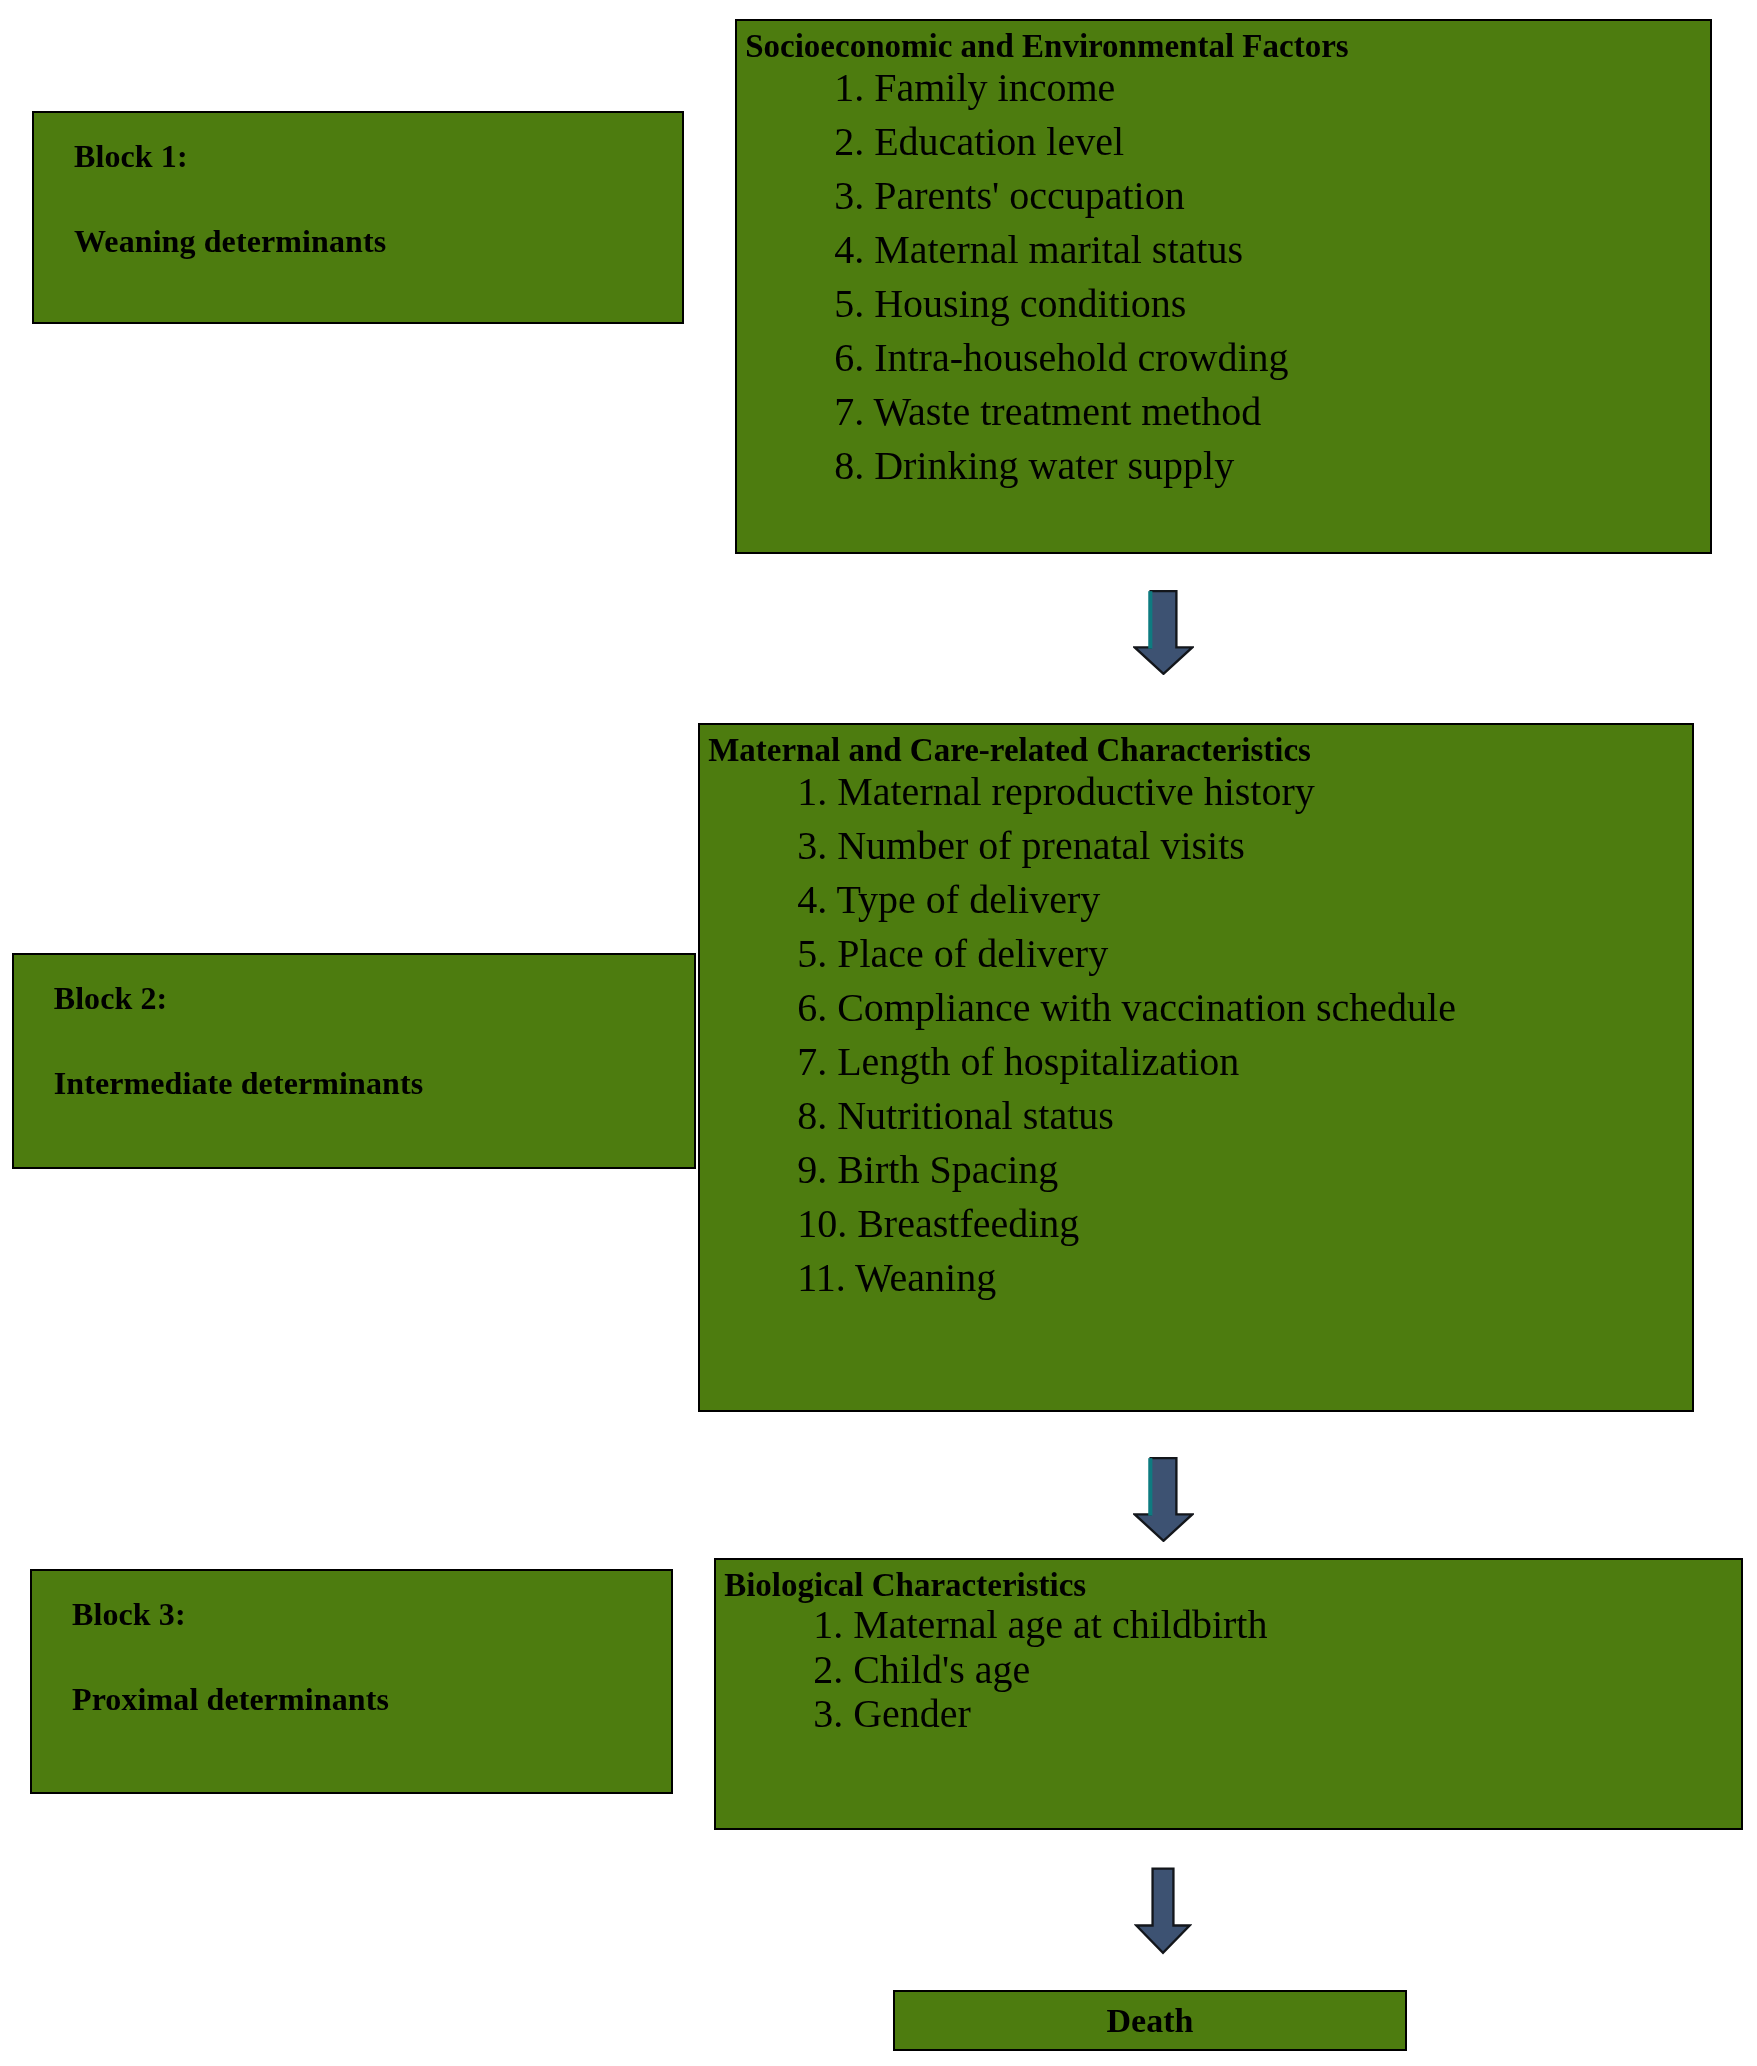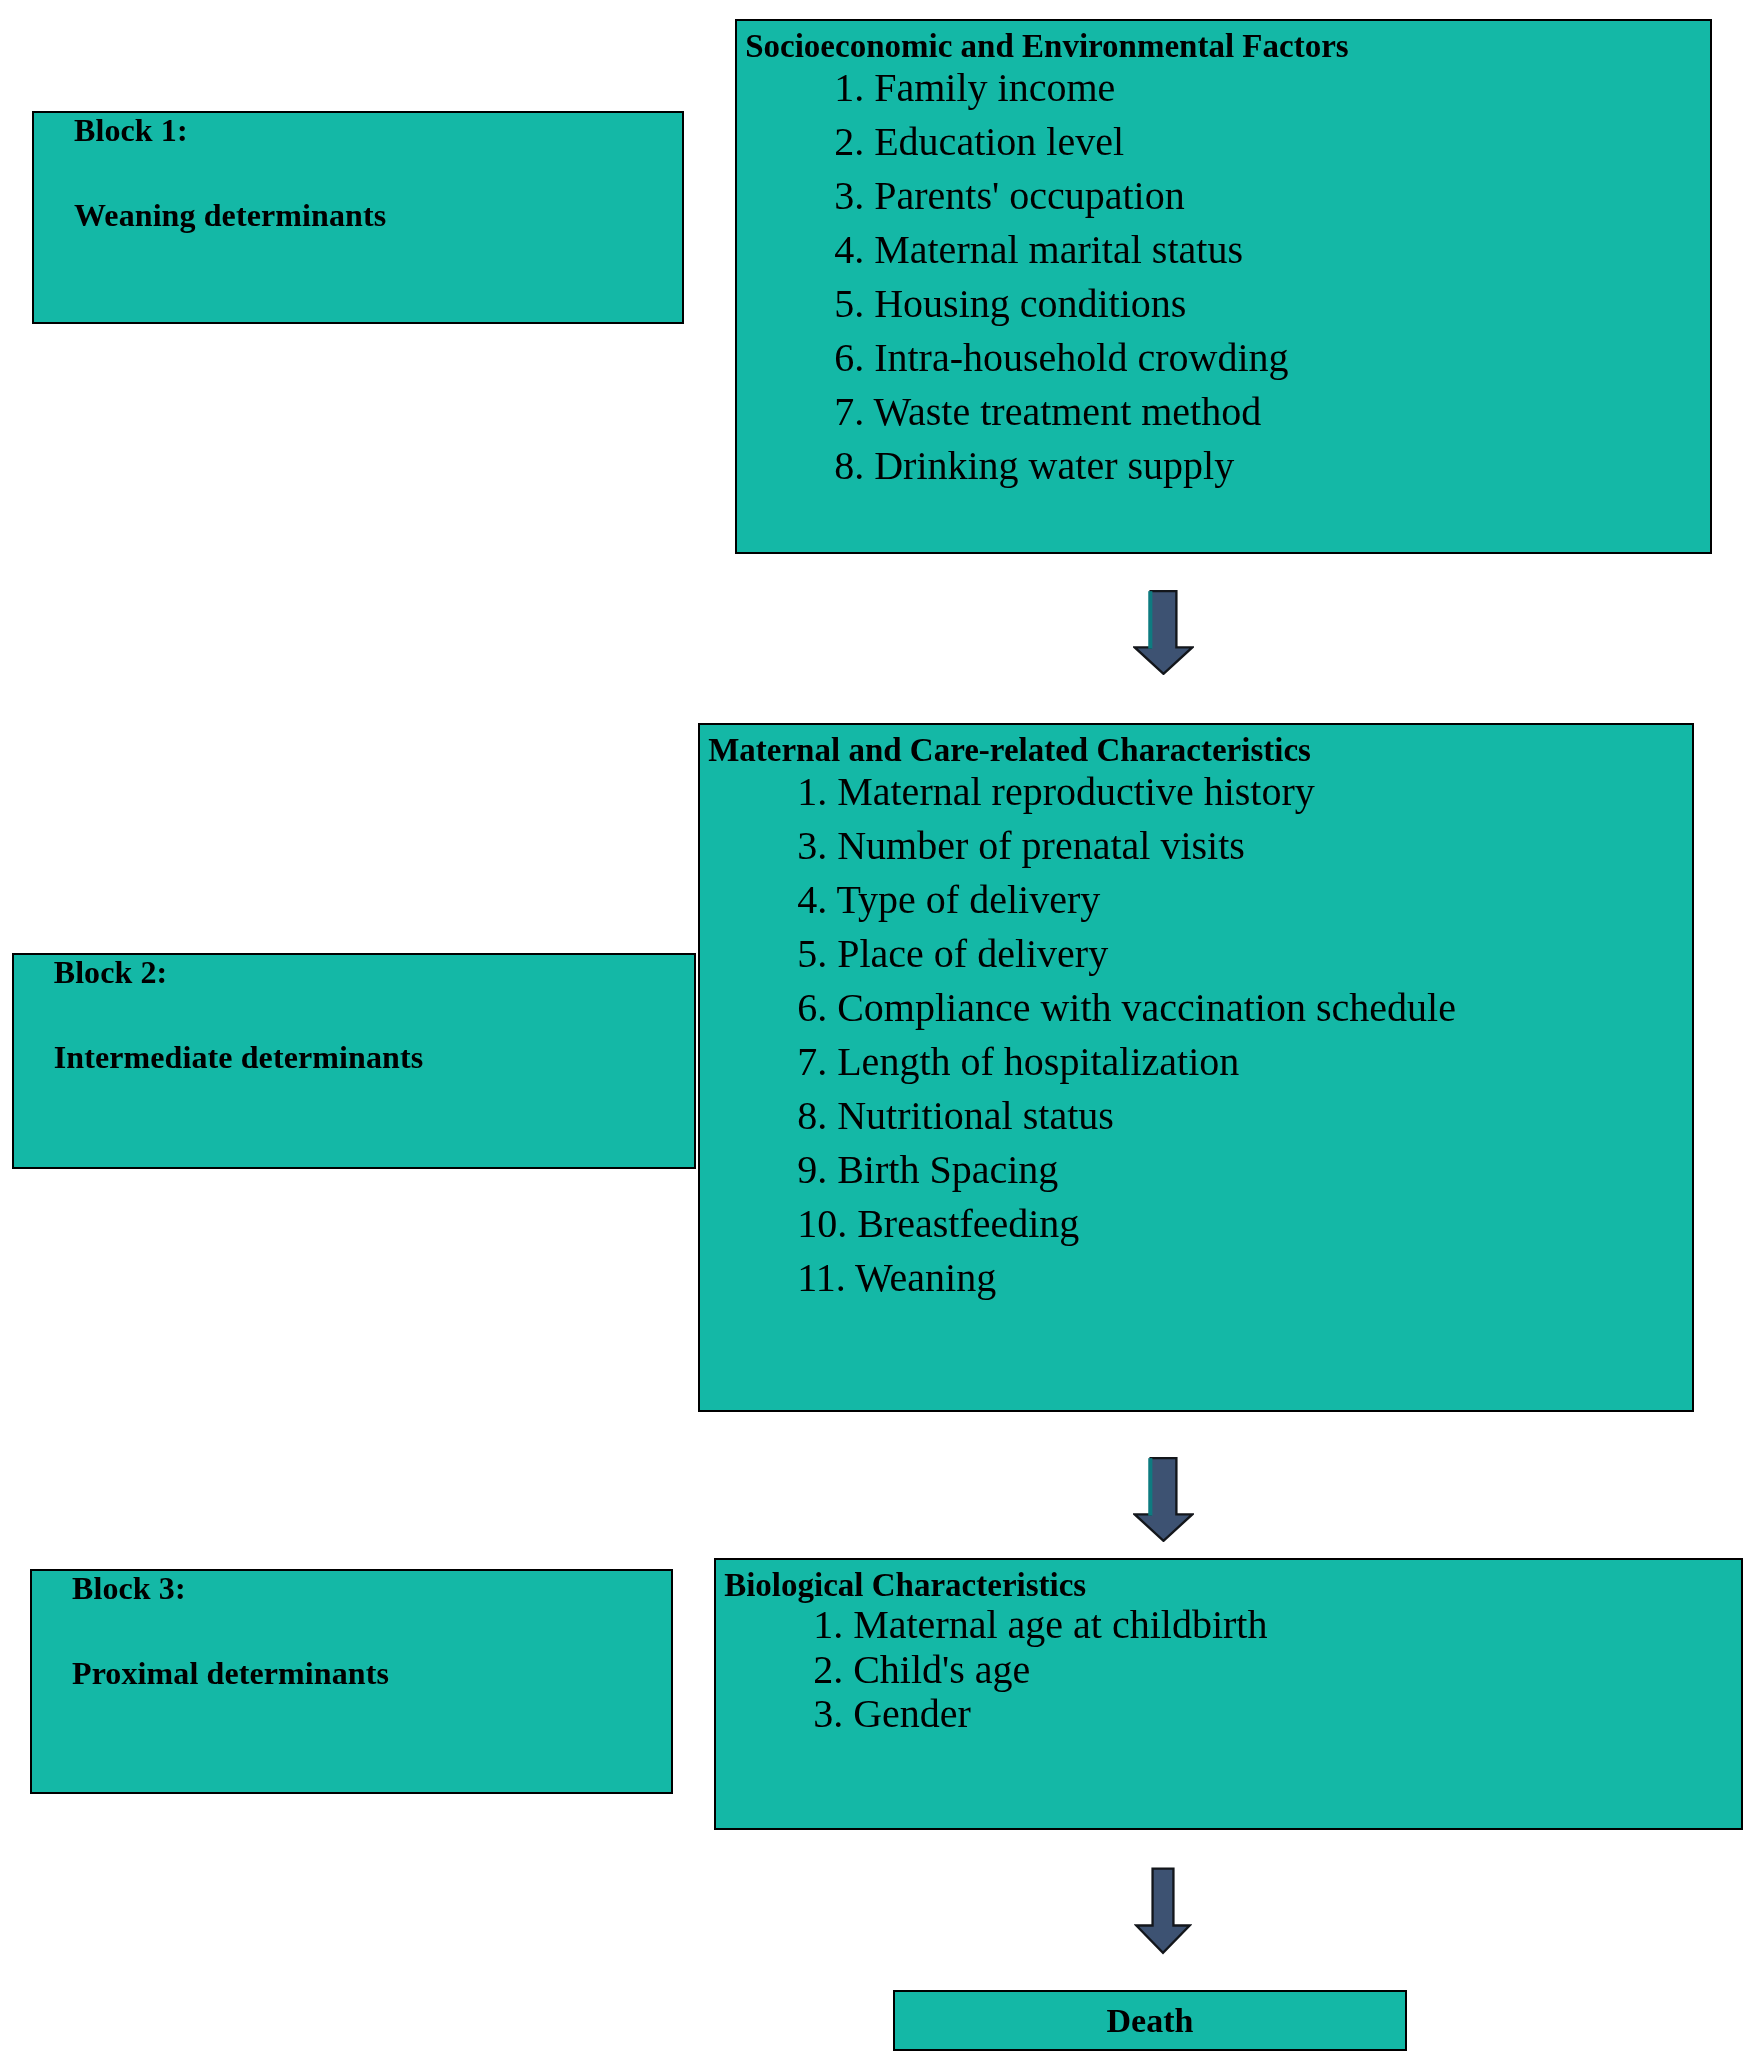--- a/index.html
+++ b/index.html
@@ -20,27 +20,28 @@
     position: absolute;
     left: 0; top: 0;
     width: 1758px;
     height: 2066px;
   }
 
   
   .box {
     position: absolute;
     box-sizing: border-box;
-    background: #14b8a6;
+    background: #4d7c0f;
     border: 2.9px solid #000000;
   }
 
   
   .block-box {
     padding-left: 40px;
+    padding-top: 26px;
   }
   .block-line {
     font-weight: bold;
     font-size: 32px;
     line-height: 1.1;
     letter-spacing: 0.1px;
     white-space: nowrap;
   }
   .block-line.second {
     margin-top: 50px;

